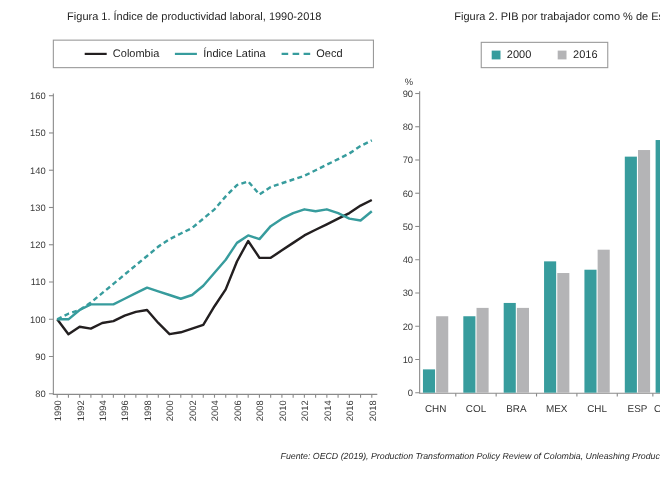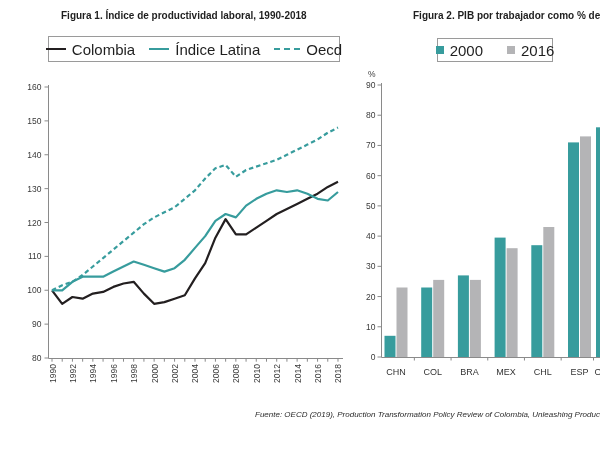--- a/index.html
+++ b/index.html
@@ -2,30 +2,30 @@
 <html><head>
 <meta charset="utf-8">
 <style>
   html,body{margin:0;padding:0;}
   body{
     width:600px;height:455px;position:relative;overflow:hidden;
     background:#ffffff;font-family:"Liberation Sans",sans-serif;
   }
   .page{position:absolute;left:0;top:0;width:600px;height:455px;overflow:hidden;}
   .fig-title{
-    position:absolute;font-size:10px;font-weight:700;color:#1f1f1f;
+    position:absolute;font-size:10px;font-weight:400;color:#1f1f1f;
     white-space:nowrap;
     padding-left:43px;
   }
   .t1{left:18px;top:10px;}
   .t2{left:370px;top:10px;}
   .legend{
     position:absolute;border:1.5px solid #9a9a9a;background:#fff;
     display:flex;align-items:center;justify-content:center;
-    font-size:15px;color:#1f1f1f;
+    font-size:10px;color:#1f1f1f;
   }
   .legend1{left:48px;top:36px;width:290px;height:24px;gap:14px;}
   .legend2{left:437px;top:38px;width:114px;height:22px;gap:24px;}
   .li{display:flex;align-items:center;gap:6px;white-space:nowrap;}
   .sample{width:20px;height:0;border-top:2.5px solid #000;display:inline-block;}
   .sample.dashed{width:26px;border-top-width:2px;border-top-style:dashed;}
   .swatch{width:8px;height:8px;display:inline-block;}
   .footer{
     position:absolute;left:255px;top:410px;font-size:8px;font-style:italic;
     color:#2a2a2a;white-space:nowrap;

